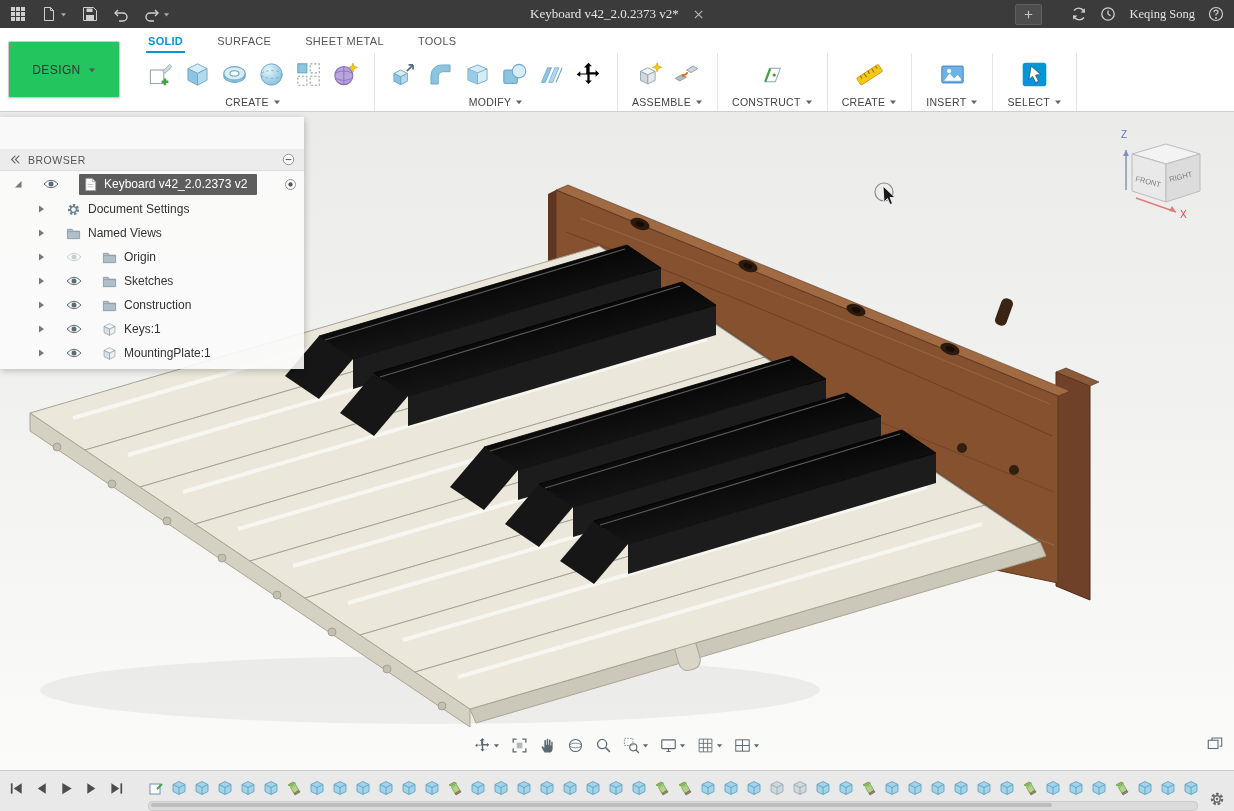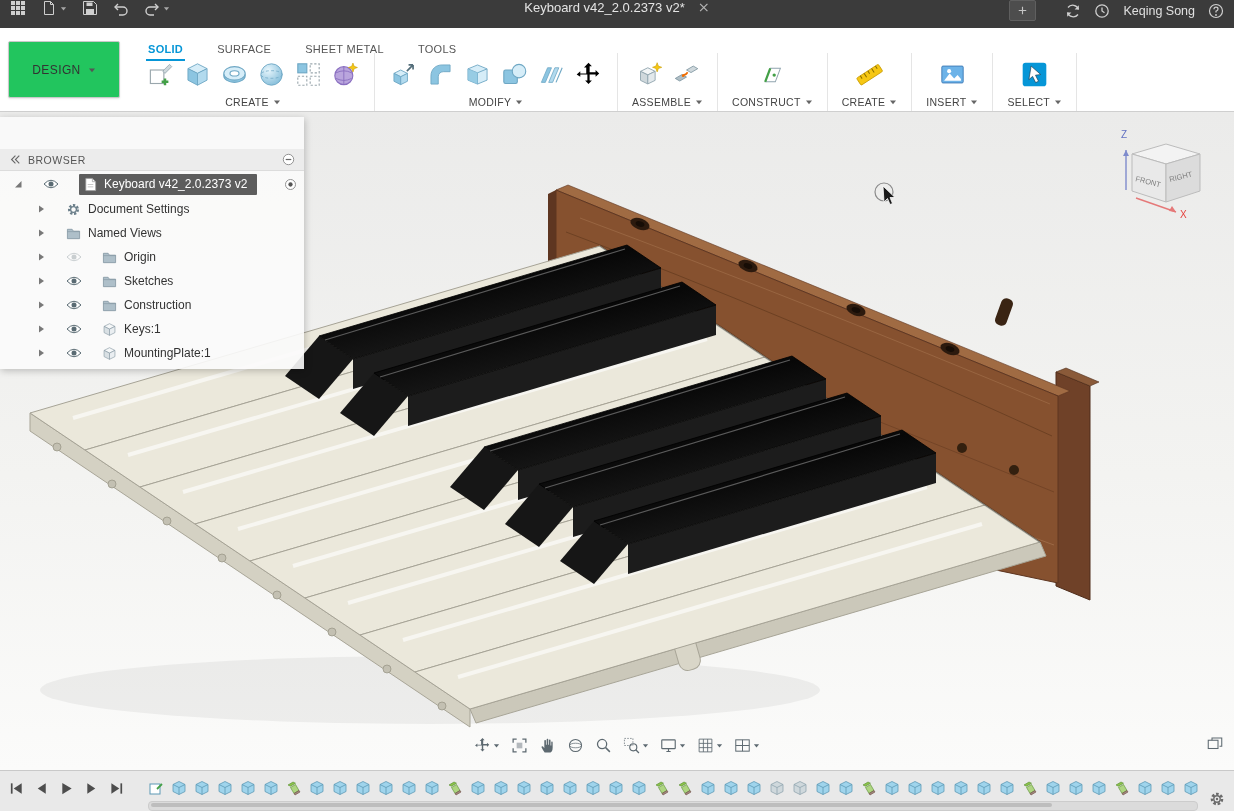--- a/index.html
+++ b/index.html
@@ -1,36 +1,36 @@
 <!DOCTYPE html>
 <html style="--accent: #0696d7;"><head>
 <meta charset="utf-8">
 <style>
   html,body{margin:0;padding:0;background:#fff;font-family:"Liberation Sans",sans-serif;}
   .app{position:relative;width:1234px;height:811px;overflow:hidden;background:#fff;}
   svg{display:block;}
 
   
-  .titlebar{position:absolute;left:0;top:0;width:100%;height:28px;background:#3b3b3b;display:flex;align-items:flex-start;}
+  .titlebar{position:absolute;left:0;top:0;width:100%;height:28px;background:#3b3b3b;display:flex;align-items:center;font-family:Liberation Serif, serif;}
   .tb-left{display:flex;align-items:center;gap:15px;padding-left:10px;color:#cfcfcf;}
   .tb-btn{display:inline-flex;align-items:center;gap:3px;color:#cfcfcf;cursor:default;}
   .tb-svg{width:16px;height:16px;}
   .tb-caret{width:7px;height:7px;color:#a8a8a8;}
   .doc-tab{position:absolute;left:50%;transform:translateX(-50%);display:flex;align-items:center;gap:14px;color:#e4e4e4;font-size:13px;white-space:nowrap;}
   .close-svg{width:11px;height:11px;color:#b5b5b5;}
   .tb-right{position:absolute;right:10px;display:flex;align-items:center;gap:13px;color:#cfcfcf;font-size:12.5px;}
   .plus-box{width:25px;height:19px;background:#4d4d4d;border:1px solid #5f5f5f;border-radius:2px;display:flex;align-items:center;justify-content:center;margin-right:16px;color:#c4c4c4;}
   .plus-svg{width:9px;height:9px;}
   .user-name{color:#e0e0e0;}
 
   
   .ribbon{position:absolute;left:0;top:28px;width:100%;height:84px;background:#fff;border-bottom:1px solid #cfcfcf;box-sizing:border-box;}
   .design-btn{position:absolute;left:8px;top:13px;width:110px;height:55px;border:1px solid #c9c9c9;border-radius:2px;background:#22c55e;box-shadow:0 1px 2px rgba(0,0,0,.10);display:flex;align-items:center;justify-content:center;gap:7px;font-size:12px;color:#333;letter-spacing:.4px;}
   .design-caret{width:8px;height:8px;color:#555;}
-  .rtabs{position:absolute;left:146px;top:12px;display:flex;gap:30px;}
+  .rtabs{position:absolute;left:146px;top:4px;display:flex;gap:30px;}
   .rtab{font-size:11px;color:#555;padding:3px 2px 4px;letter-spacing:.3px;}
   .rtab.active{color:var(--accent,#0696d7);font-weight:bold;border-bottom:2px solid var(--accent,#0696d7);}
   .groups{position:absolute;left:132px;top:25px;display:flex;height:58px;}
   .group{display:flex;flex-direction:column;align-items:center;padding:0 14px;border-right:1px solid #e5e5e5;}
   .group-icons{display:flex;align-items:center;gap:8px;height:42px;}
   .tool-btn{display:flex;align-items:center;justify-content:center;padding:1px;border-radius:2px;}
   .tool-svg{width:27px;height:27px;}
   .group-label{margin-top:1px;font-size:10.5px;color:#444;display:flex;align-items:center;gap:4px;letter-spacing:.3px;}
   .caret-svg{width:8px;height:8px;color:#666;}
 

